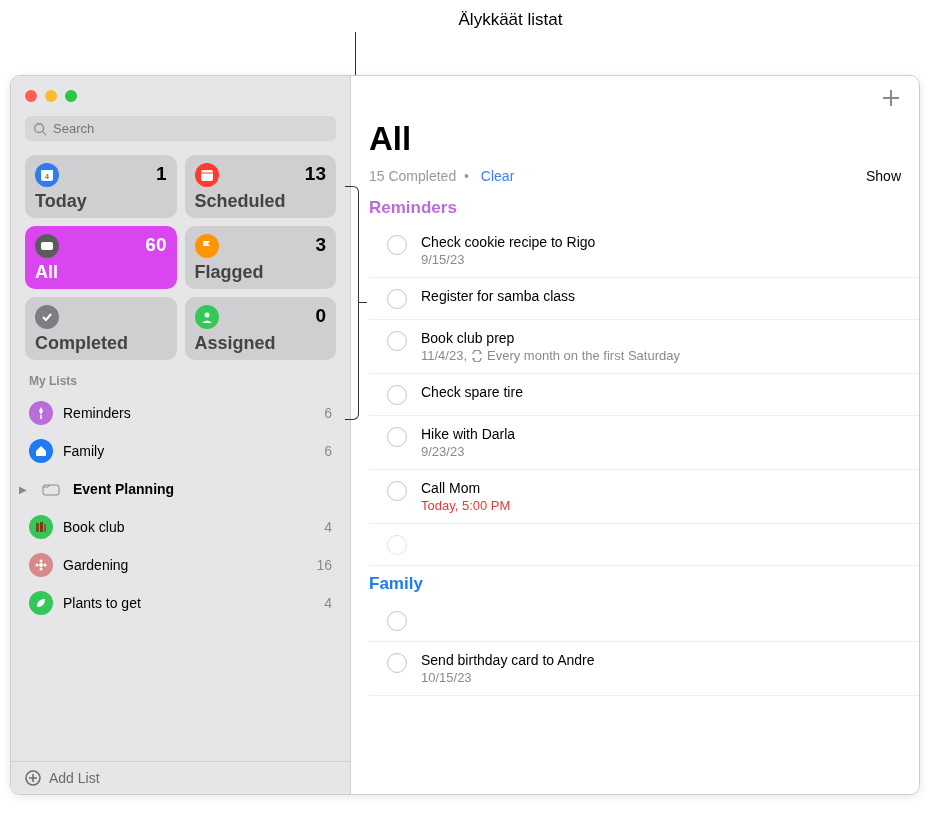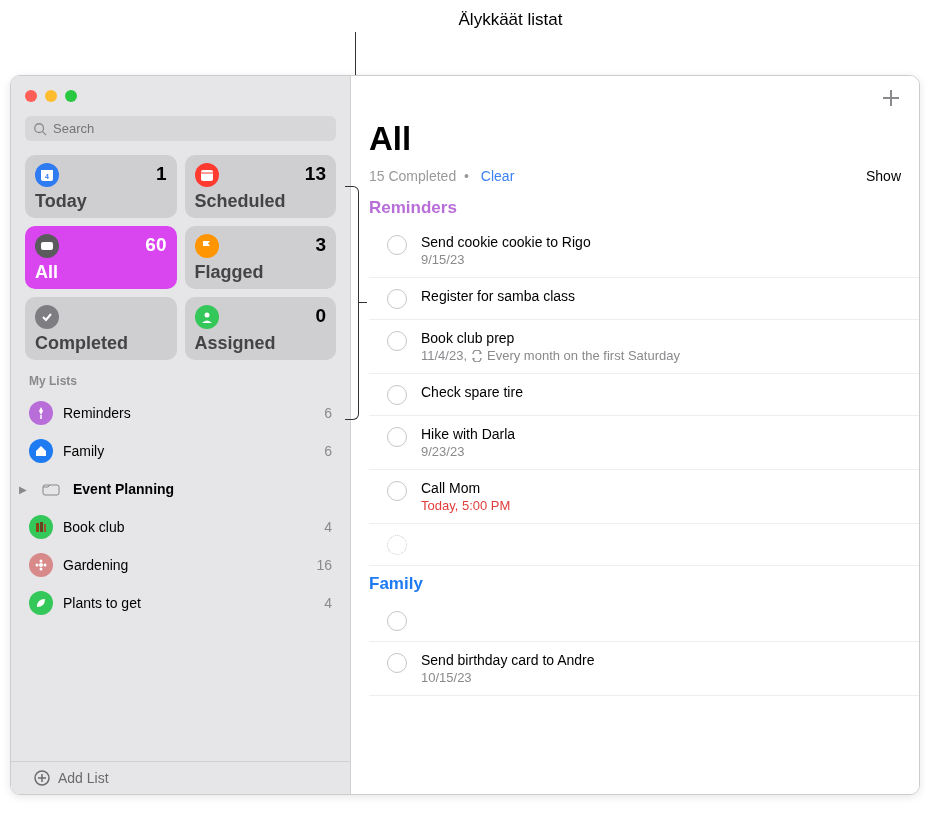--- a/index.html
+++ b/index.html
@@ -23,21 +23,21 @@
 .smart-label { font-size: 18px; font-weight: 600; margin-top: 4px; color: #444; }
 .smart-card.active .smart-label { color: #fff; }
 .section-title { font-size: 12px; font-weight: 600; color: #8a8a8d; padding: 4px 18px 6px; }
 .list-row { display: flex; align-items: center; padding: 7px 18px 7px 18px; cursor: pointer; gap: 10px; }
 .list-row .chev { width: 10px; margin-left: -10px; color: #888; font-size: 10px; }
 .list-icon { width: 24px; height: 24px; border-radius: 50%; display: flex; align-items: center; justify-content: center; flex-shrink: 0; }
 .list-name { flex: 1; font-size: 14px; }
 .list-name.bold { font-weight: 600; }
 .list-count { font-size: 14px; color: #8a8a8d; }
 .lists-scroll { flex: 1; overflow-y: auto; }
-.add-list { border-top: 1px solid #d0d0d0; padding: 8px 23px; display: flex; align-items: center; gap: 8px; color: #6b6b6e; font-size: 14px; cursor: pointer; }
+.add-list { border-top: 1px solid #d0d0d0; padding: 8px 14px; display: flex; align-items: center; gap: 8px; color: #6b6b6e; font-size: 14px; cursor: pointer; }
 .add-list svg { width: 16px; height: 16px; fill: none; stroke: #6b6b6e; stroke-width: 1.5; }
 .main { flex: 1; background: #fff; display: flex; flex-direction: column; }
 .main-header { display: flex; justify-content: flex-end; padding: 12px 18px 8px; }
 .plus-btn { cursor: pointer; }
 .plus-btn svg { width: 20px; height: 20px; stroke: #8a8a8d; stroke-width: 2; fill: none; }
 .main-title { font-size: 33px; font-weight: 700; padding: 0 18px 10px; }
 .sub-row { display: flex; align-items: center; padding: 0 18px 6px; font-size: 14px; }
 .sub-left { color: #9a9a9d; }
 .sub-clear { color: #3b82f6; margin-left: 4px; cursor: pointer; }
 .sub-show { margin-left: auto; cursor: pointer; }
@@ -245,21 +245,21 @@
       <span class="sub-left">15 Completed</span>
       <span class="sub-left" style="margin:0 4px">&nbsp;•&nbsp;</span>
       <span class="sub-clear">Clear</span>
       <span class="sub-show">Show</span>
     </div>
     <div id="sections">
         <div class="section-hdr reminders">Reminders</div>
         <div class="reminder-row">
           <div class="reminder-check"></div>
           <div class="reminder-body">
-            <div class="reminder-title">Send cookie cookie to Rigo</div>
+            <div class="reminder-title">Check cookie recipe to Rigo</div>
             <div class="reminder-sub">9/15/23</div>
           </div>
         </div>
         <div class="reminder-row">
           <div class="reminder-check"></div>
           <div class="reminder-body">
             <div class="reminder-title">Register for samba class</div>
           </div>
         </div>
         <div class="reminder-row">

